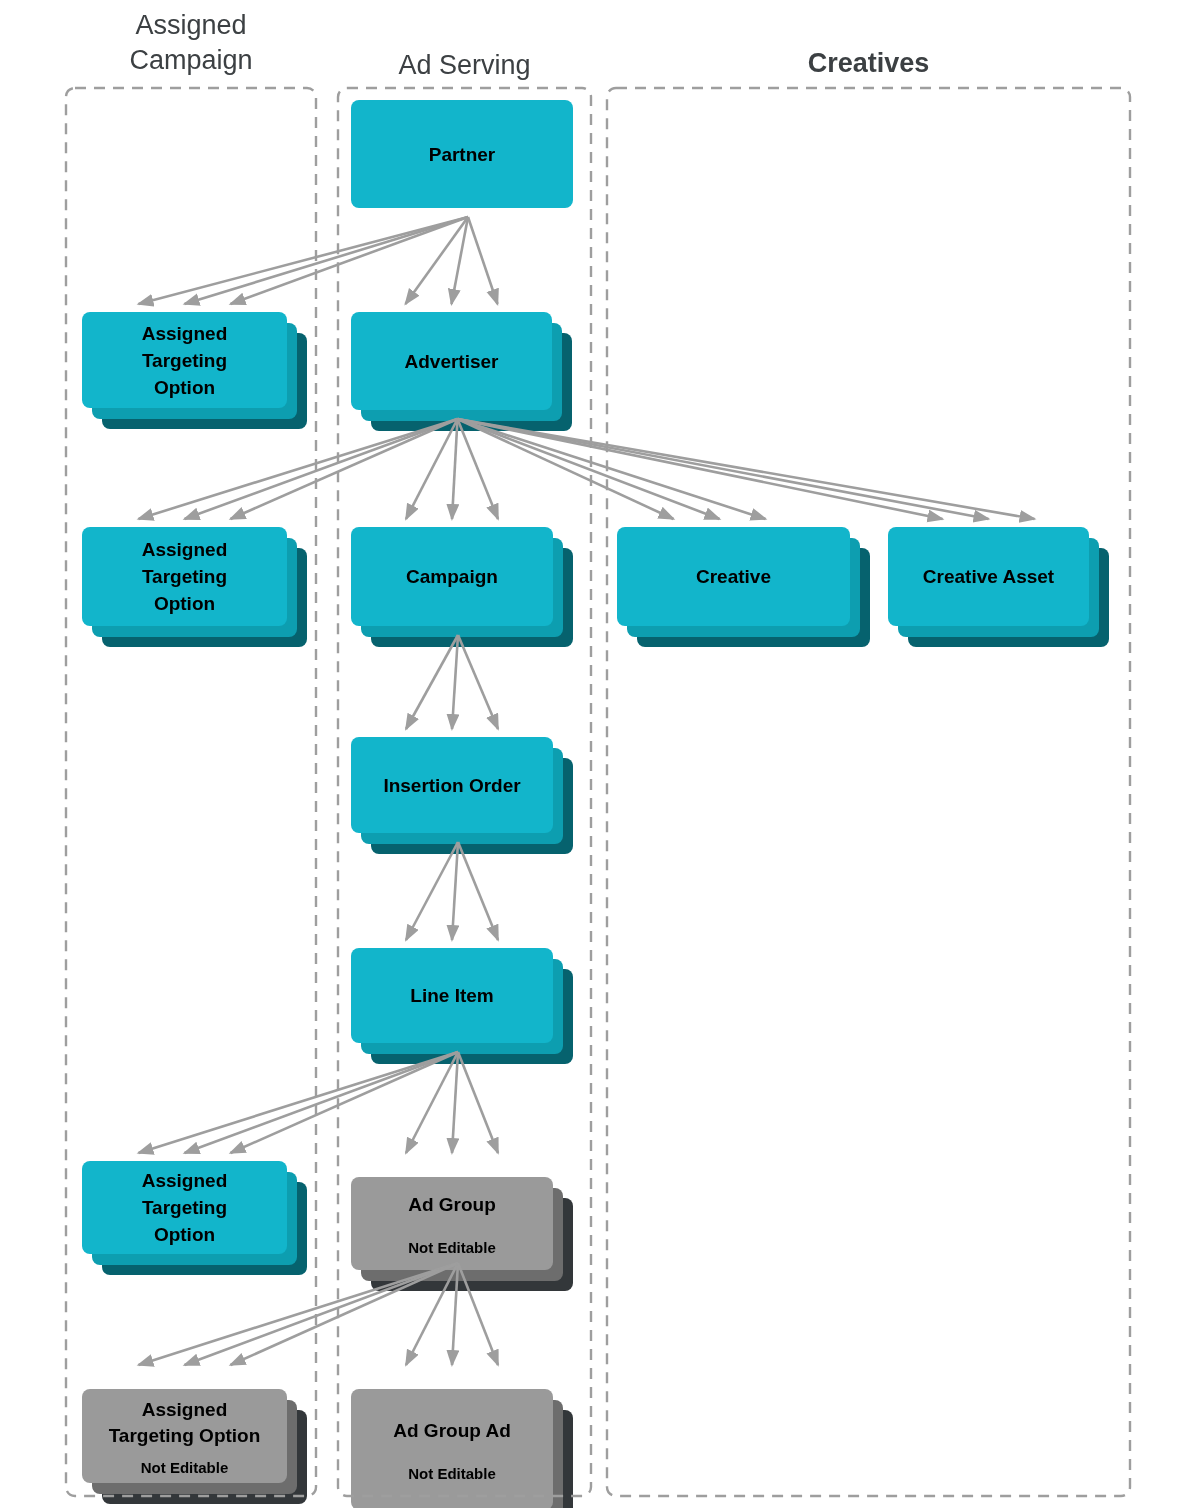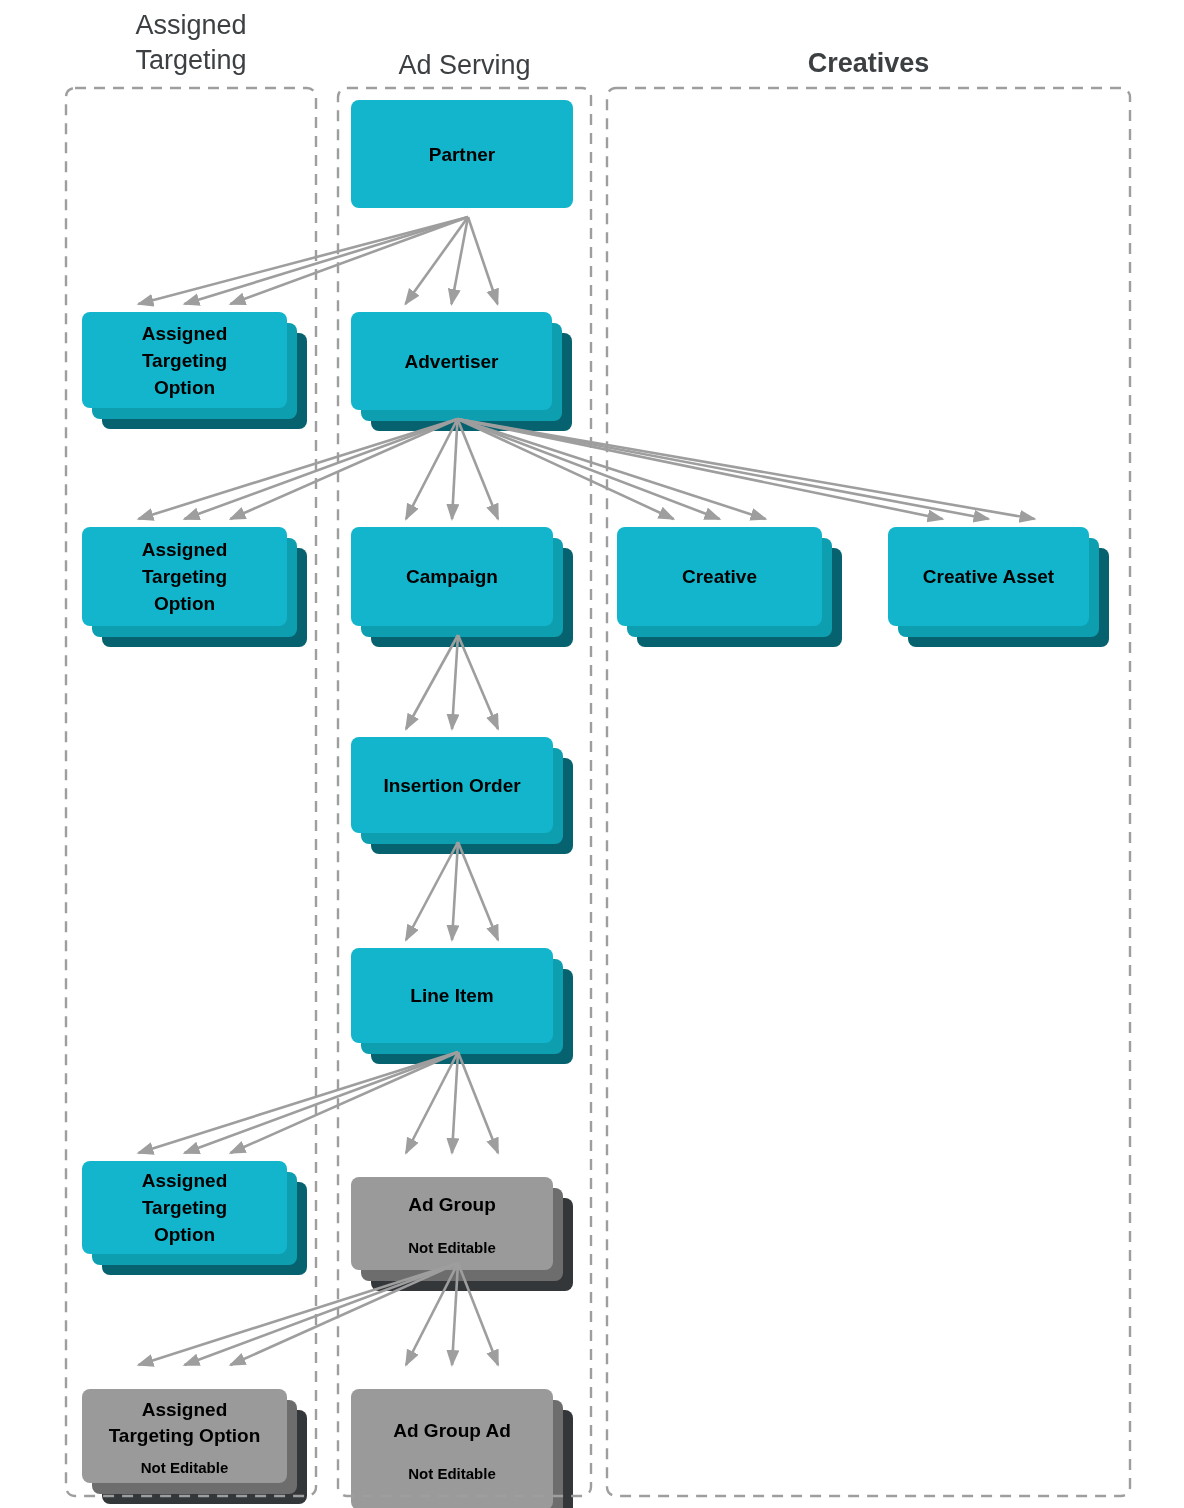--- a/index.html
+++ b/index.html
@@ -29,21 +29,21 @@
   .teal{background:var(--teal,#12b5cb);}
   .teal.stacked{box-shadow:10px 11px 0 var(--tealMid,#0d9eb0), 20px 21px 0 var(--tealDark,#06626e);}
   .gray{background:var(--gray,#9a9a9a);}
   .gray.stacked{box-shadow:10px 11px 0 var(--grayMid,#6d6d6d), 20px 21px 0 var(--grayDark,#33373a);margin-top:16px;}
   
   .n-partner{left:351px;top:100px;width:222px;height:108px;}
   .n-ato-partner{left:82px;top:312px;width:205px;height:96px;}
   .n-advertiser{left:351px;top:312px;width:201px;height:98px;}
   .n-ato-advertiser{left:82px;top:527px;width:205px;height:99px;}
   .n-campaign{left:351px;top:527px;width:202px;height:99px;}
-  .n-creative{left:617px;top:527px;width:205px;height:99px;}
+  .n-creative{left:617px;top:527px;width:233px;height:99px;}
   .n-creative-asset{left:888px;top:527px;width:201px;height:99px;}
   .n-insertion-order{left:351px;top:737px;width:202px;height:96px;}
   .n-line-item{left:351px;top:948px;width:202px;height:95px;}
   .n-ato-line-item{left:82px;top:1161px;width:205px;height:93px;}
   .n-ad-group{left:351px;top:1161px;width:202px;height:93px;}
   .n-ato-ad-group{left:82px;top:1373px;width:205px;height:94px;}
   .n-ad-group-ad{left:351px;top:1373px;width:202px;height:121px;}
   
   .n-ato-partner .label,.n-ato-advertiser .label,.n-ato-line-item .label{max-width:112px;}
   .n-ato-ad-group .label{max-width:168px;line-height:26px;}
@@ -98,21 +98,21 @@
         <line x1="458" y1="1263" x2="138.5" y2="1365" class="edge" marker-end="url(#ah)"></line>
         <line x1="458" y1="1263" x2="184.5" y2="1365" class="edge" marker-end="url(#ah)"></line>
         <line x1="458" y1="1263" x2="230.5" y2="1365" class="edge" marker-end="url(#ah)"></line>
         <line x1="458" y1="1263" x2="406" y2="1365" class="edge" marker-end="url(#ah)"></line>
         <line x1="458" y1="1263" x2="452" y2="1365" class="edge" marker-end="url(#ah)"></line>
         <line x1="458" y1="1263" x2="498" y2="1365" class="edge" marker-end="url(#ah)"></line>
       </g>
   </svg>
 
   <div class="col-title t-assigned">
-    <span class="ct-text">Assigned Targeting</span>
+    <span class="ct-text">Assigned Campaign</span>
   </div>
   <div class="col-title t-adserving">
     <span class="ct-text">Ad Serving</span>
   </div>
   <div class="col-title t-creatives">
     <span class="ct-text">Creatives</span>
   </div>
 
   <div class="node teal n-partner">
     <span class="label">Partner</span>

